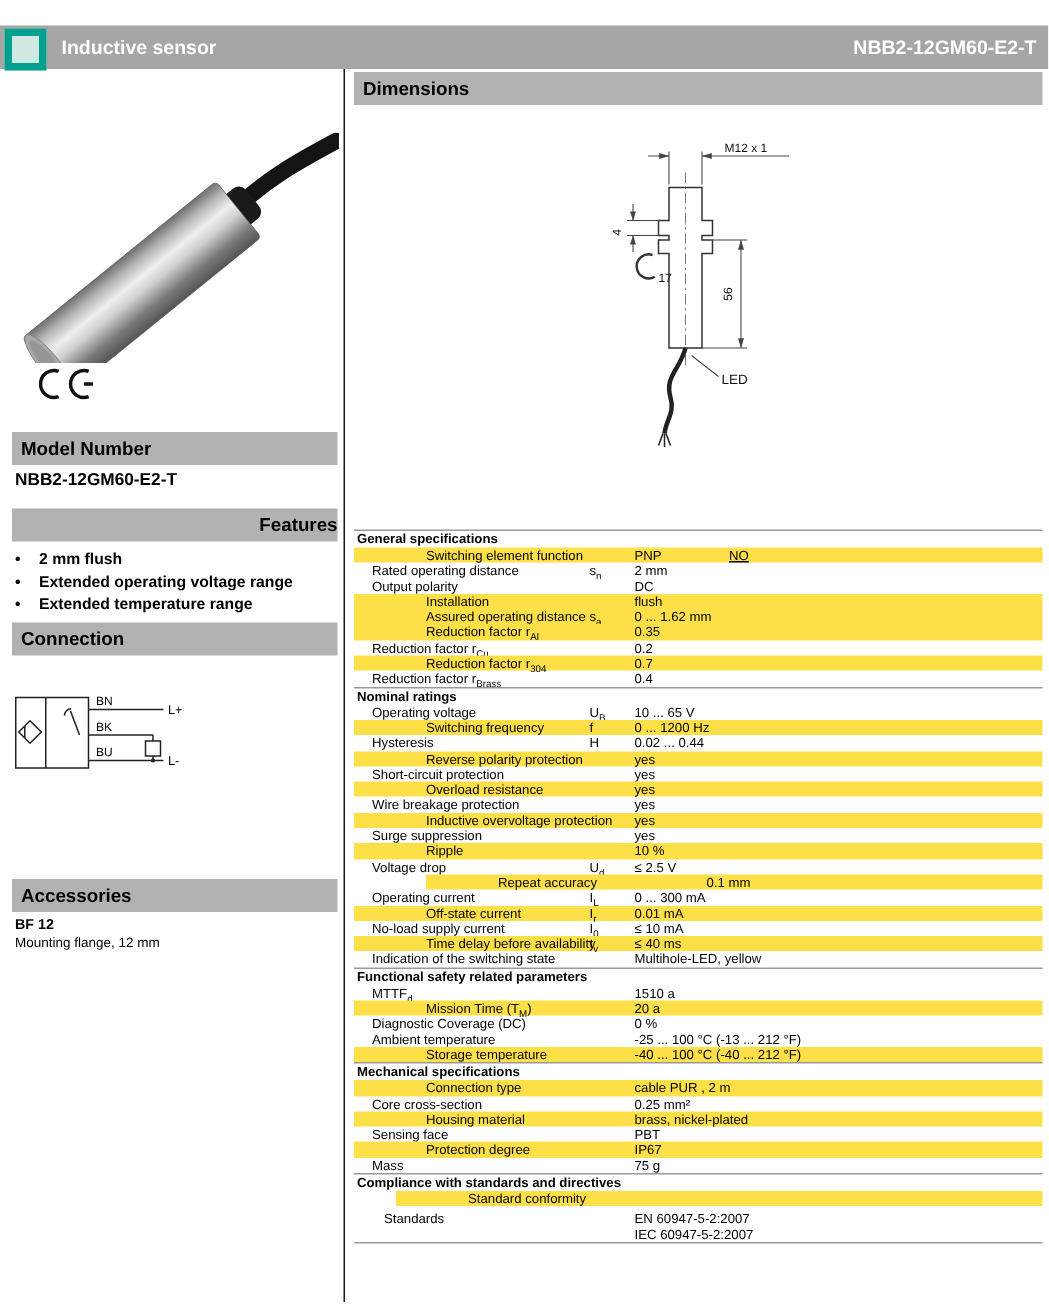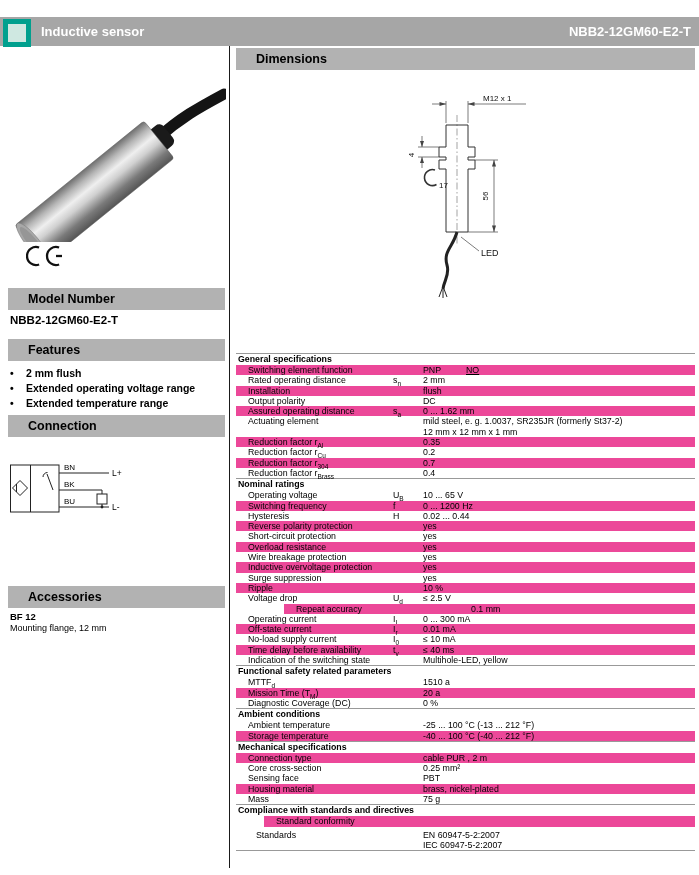--- a/index.html
+++ b/index.html
@@ -9,24 +9,24 @@
   
   .topbar{position:absolute;left:0;top:17px;width:699px;height:29px;background:#a6a6a6;
           display:flex;align-items:center;}
   .logo{position:absolute;left:3px;top:2px;width:18px;height:18px;
         background:#cfe8e1;border:5px solid #00a08e;}
   .topbar-title{margin-left:41px;color:#fff;font-weight:bold;font-size:13px;}
   .topbar-model{margin-left:auto;margin-right:8px;color:#fff;font-weight:bold;font-size:13px;}
 
   
   .sec-bar{position:absolute;height:22px;background:#b2b2b2;font-weight:bold;
-           font-size:12.5px;line-height:22px;padding-left:20px;box-sizing:border-box;}
+           font-size:12.5px;line-height:22px;padding-left:6px;box-sizing:border-box;}
   .sec-bar.left{left:8px;width:217px;}
   .sec-bar.right{left:236px;width:459px;}
-  #bar-model{top:288px;} #bar-features{top:339px;} #bar-connection{top:415px;}
+  #bar-model{top:288px;} #bar-features{top:339px;text-align:right;} #bar-connection{top:415px;}
   #bar-accessories{top:586px;} #bar-dimensions{top:48px;} #bar-tech{top:330px;font-size:13.5px;}
 
   .divider{position:absolute;left:229px;top:46px;width:1px;height:822px;background:#1a1a1a;}
 
   .model-value{position:absolute;left:10px;top:314px;font-weight:bold;font-size:11.5px;}
   .features-list{position:absolute;left:10px;top:366px;margin:0;padding:0;list-style:none;}
   .features-list li{display:flex;font-weight:bold;font-size:10.5px;line-height:15px;}
   .features-list .blt{width:16px;}
   .acc-name{position:absolute;left:10px;top:611px;font-weight:bold;font-size:9.5px;}
   .acc-desc{position:absolute;left:10px;top:623px;font-size:9px;}
@@ -34,26 +34,26 @@
   .photo-svg{position:absolute;left:8px;top:46px;}
   .ce-svg{position:absolute;left:26px;top:243px;}
   .conn-svg{position:absolute;left:10px;top:458px;}
   .dim-svg{position:absolute;left:236px;top:75px;}
 
   
   .ttable{position:absolute;left:236px;top:353px;width:459px;font-size:8.8px;}
   .t-sec{border-top:1px solid #999;height:12px;line-height:11px;font-weight:bold;
          padding-left:2px;box-sizing:border-box;}
   .t-row{position:relative;line-height:10.3px;}
-  .t-row.shaded{background:#ec4899;}
+  .t-row.shaded{background:#fde047;padding-left:36px;}
   .t-lbl{display:inline-block;margin-left:12px;}
   .t-lbl.ind2{margin-left:20px;}
   .t-sym{position:absolute;left:157px;top:0;}
   .t-val{position:absolute;left:187px;top:0;}
-  .t-val2c{position:absolute;left:230px;top:0;text-decoration:underline;}
+  .t-val2c{position:absolute;left:250px;top:0;text-decoration:underline;}
   .ttable sub{font-size:6.5px;line-height:0;}
   .t-end{border-top:1px solid #999;height:0;}
 
   svg text{font-family:"Liberation Sans",sans-serif;}
 </style>
 </head>
 <body>
 
 <div class="page">
 
@@ -183,32 +183,28 @@
 
 
   <div class="ttable">
       <div class="t-sec">General specifications</div>
       <div class="t-row shaded" style="height: 10.3px;"><span class="t-lbl">Switching element function</span><span class="t-val">
           <div>PNP</div>
         </span><span class="t-val2c">NO</span></div>
       <div class="t-row" style="height: 10.3px;"><span class="t-lbl">Rated operating distance</span><span class="t-sym">s<sub>n</sub></span><span class="t-val">
           <div>2 mm</div>
         </span></div>
+      <div class="t-row" style="height: 10.3px;"><span class="t-lbl">Output polarity</span><span class="t-val">
+          <div>DC</div>
+        </span></div>
       <div class="t-row shaded" style="height: 10.3px;"><span class="t-lbl">Installation</span><span class="t-val">
           <div>flush</div>
         </span></div>
-      <div class="t-row" style="height: 10.3px;"><span class="t-lbl">Output polarity</span><span class="t-val">
-          <div>DC</div>
-        </span></div>
       <div class="t-row shaded" style="height: 10.3px;"><span class="t-lbl">Assured operating distance</span><span class="t-sym">s<sub>a</sub></span><span class="t-val">
           <div>0 ... 1.62 mm</div>
-        </span></div>
-      <div class="t-row" style="height: 20.6px;"><span class="t-lbl">Actuating element</span><span class="t-val">
-          <div>mild steel, e. g. 1.0037, SR235JR (formerly St37-2)</div>
-          <div>12 mm x 12 mm x 1 mm</div>
         </span></div>
       <div class="t-row shaded" style="height: 10.3px;"><span class="t-lbl">Reduction factor r<sub>Al</sub></span><span class="t-val">
           <div>0.35</div>
         </span></div>
       <div class="t-row" style="height: 10.3px;"><span class="t-lbl">Reduction factor r<sub>Cu</sub></span><span class="t-val">
           <div>0.2</div>
         </span></div>
       <div class="t-row shaded" style="height: 10.3px;"><span class="t-lbl">Reduction factor r<sub>304</sub></span><span class="t-val">
           <div>0.7</div>
         </span></div>
@@ -270,39 +266,41 @@
       <div class="t-sec">Functional safety related parameters</div>
       <div class="t-row" style="height: 10.3px;"><span class="t-lbl">MTTF<sub>d</sub></span><span class="t-val">
           <div>1510 a</div>
         </span></div>
       <div class="t-row shaded" style="height: 10.3px;"><span class="t-lbl">Mission Time (T<sub>M</sub>)</span><span class="t-val">
           <div>20 a</div>
         </span></div>
       <div class="t-row" style="height: 10.3px;"><span class="t-lbl">Diagnostic Coverage (DC)</span><span class="t-val">
           <div>0 %</div>
         </span></div>
-      <div class="t-sec">Ambient conditions</div>
       <div class="t-row" style="height: 10.3px;"><span class="t-lbl">Ambient temperature</span><span class="t-val">
           <div>-25 ... 100 °C (-13 ... 212 °F)</div>
         </span></div>
       <div class="t-row shaded" style="height: 10.3px;"><span class="t-lbl">Storage temperature</span><span class="t-val">
           <div>-40 ... 100 °C (-40 ... 212 °F)</div>
         </span></div>
       <div class="t-sec">Mechanical specifications</div>
       <div class="t-row shaded" style="height: 10.3px;"><span class="t-lbl">Connection type</span><span class="t-val">
           <div>cable PUR , 2 m</div>
         </span></div>
       <div class="t-row" style="height: 10.3px;"><span class="t-lbl">Core cross-section</span><span class="t-val">
           <div>0.25 mm²</div>
         </span></div>
+      <div class="t-row shaded" style="height: 10.3px;"><span class="t-lbl">Housing material</span><span class="t-val">
+          <div>brass, nickel-plated</div>
+        </span></div>
       <div class="t-row" style="height: 10.3px;"><span class="t-lbl">Sensing face</span><span class="t-val">
           <div>PBT</div>
         </span></div>
-      <div class="t-row shaded" style="height: 10.3px;"><span class="t-lbl">Housing material</span><span class="t-val">
-          <div>brass, nickel-plated</div>
+      <div class="t-row shaded" style="height: 10.3px;"><span class="t-lbl">Protection degree</span><span class="t-val">
+          <div>IP67</div>
         </span></div>
       <div class="t-row" style="height: 10.3px;"><span class="t-lbl">Mass</span><span class="t-val">
           <div>75 g</div>
         </span></div>
       <div class="t-sec">Compliance with standards and directives</div>
       <div class="t-row shaded" style="height: 10.3px; margin-left: 28px;"><span class="t-lbl">Standard conformity</span></div>
       <div class="t-row" style="height: 20.6px; margin-top: 3px;"><span class="t-lbl ind2">Standards</span><span class="t-val">
           <div>EN 60947-5-2:2007</div>
           <div>IEC 60947-5-2:2007</div>
         </span></div>

